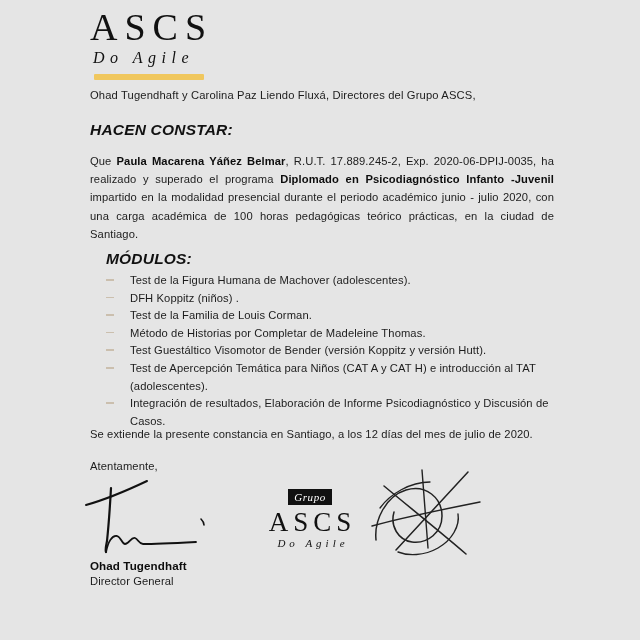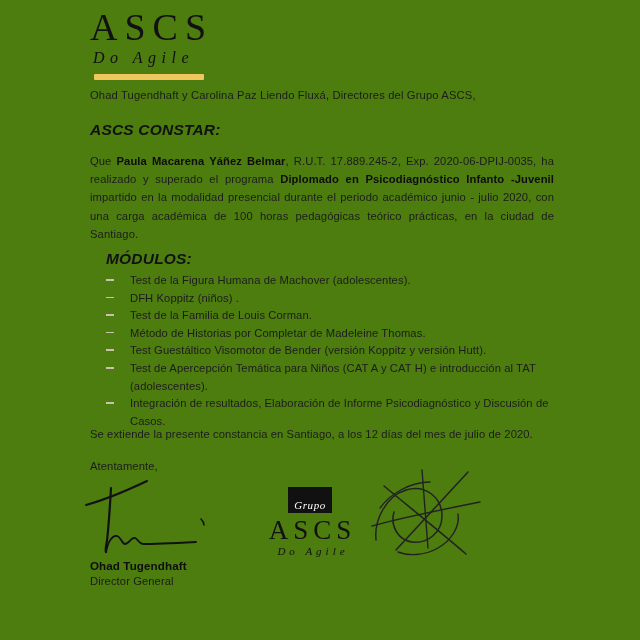--- a/index.html
+++ b/index.html
@@ -8,21 +8,21 @@
     background: #ffffff;
   }
   body {
     font-family: "Liberation Sans", sans-serif;
     -webkit-font-smoothing: antialiased;
   }
   .page {
     position: relative;
     width: 640px;
     height: 640px;
-    background: #4d7c0f;
+    background: #e5e5e5;
     overflow: hidden;
     box-sizing: border-box;
   }
 
   
   .header-logo {
     position: absolute;
     left: 90px;
     top: 8px;
     width: 230px;
@@ -170,21 +170,21 @@
     text-align: center;
   }
   .grupo-badge {
     display: inline-block;
     background: #111111;
     color: #ffffff;
     font-family: "Liberation Serif", serif;
     font-style: italic;
     font-size: 11px;
     letter-spacing: 0.6px;
-    padding: 12px 6px 2px 6px;
+    padding: 2px 6px 2px 6px;
     line-height: 1.1;
   }
   .center-ascs {
     font-family: "Liberation Serif", serif;
     font-size: 27px;
     letter-spacing: 5px;
     color: #111111;
     line-height: 1.15;
     margin-top: 2px;
     padding-left: 5px;
@@ -230,21 +230,21 @@
 <div class="page">
 
   <div class="header-logo">
     <div class="logo-ascs">ASCS</div>
     <div class="logo-doagile">Do Agile</div>
     <div class="logo-rule"></div>
   </div>
 
   <div class="intro">Ohad Tugendhaft y Carolina Paz Liendo Fluxá, Directores del Grupo ASCS,</div>
 
-  <div class="hacen">ASCS CONSTAR:</div>
+  <div class="hacen">HACEN CONSTAR:</div>
 
   <div class="para"><span>Que </span><b>Paula Macarena Yáñez Belmar</b><span>, R.U.T. 17.889.245-2, Exp. 2020-06-DPIJ-0035, ha realizado y superado el programa </span><b>Diplomado en Psicodiagnóstico Infanto -Juvenil</b><span> impartido en la modalidad presencial durante el periodo académico junio - julio 2020, con una carga académica de 100 horas pedagógicas teórico prácticas, en la ciudad de Santiago.</span></div>
 
   <div class="modulos">MÓDULOS:</div>
 
   <ul class="mod-list">
     <li><span class="dash"></span><span>Test de la Figura Humana de Machover (adolescentes).</span></li>
     <li><span class="dash"></span><span>DFH Koppitz (niños) .</span></li>
     <li><span class="dash"></span><span>Test de la Familia de Louis Corman.</span></li>
     <li><span class="dash"></span><span>Método de Historias por Completar de Madeleine Thomas.</span></li>

